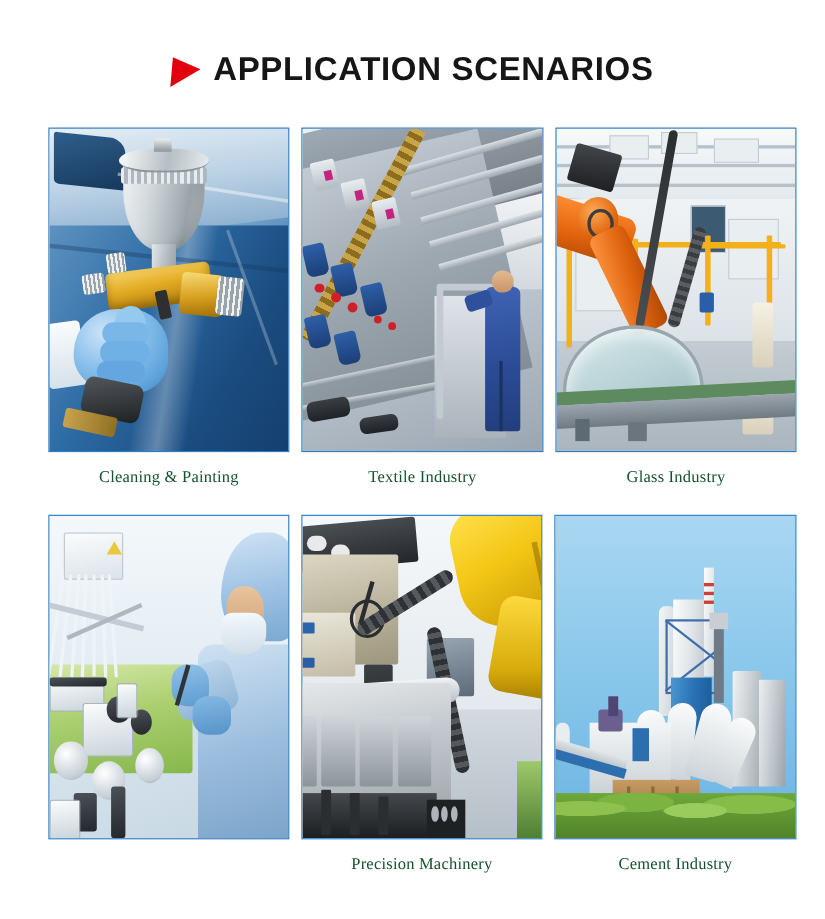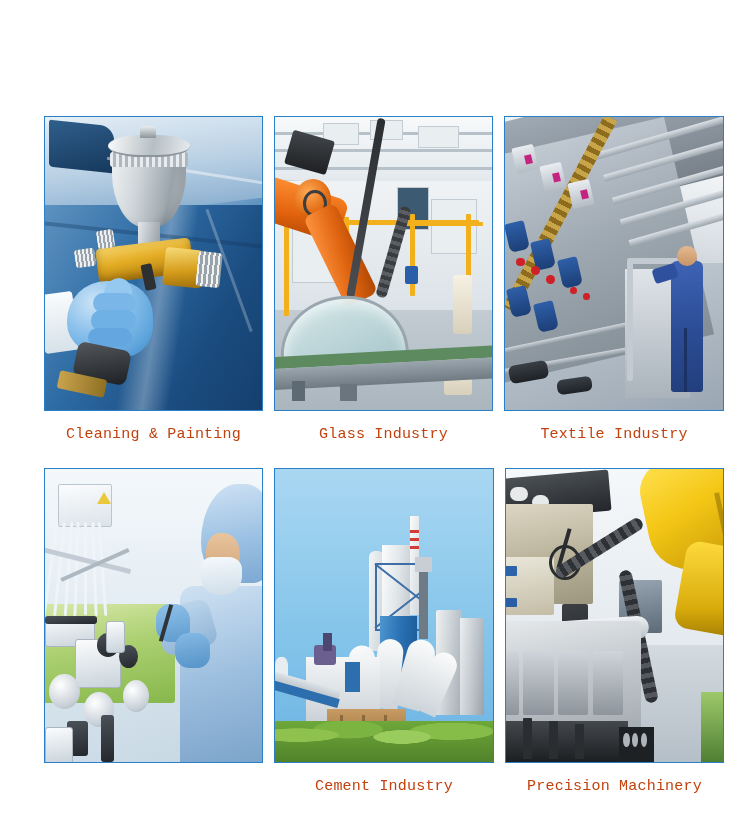--- a/index.html
+++ b/index.html
@@ -83,23 +83,23 @@
     position: absolute;
     inset: 0;
     overflow: hidden;
   }
   .caption {
     height: 46px;
     display: flex;
     align-items: center;
     justify-content: center;
     font-size: 15px;
-    color: #c2410c;
+    color: #14532d;
     letter-spacing: 0.2px;
-    font-family: Liberation Mono, monospace;
+    font-family: Liberation Serif, serif;
     text-align: right;
   }
 
   
   .p { position: absolute; }
 
   
   .s1 { background: linear-gradient(150deg,#e9f1f7 0%,#cfe0ee 18%,#7ba7cd 42%,#2f6ea8 66%,#1d4f86 100%); }
   .s1 .carTop { left:-5%; top:-2%; width:110%; height:34%;
      background: linear-gradient(180deg,#dfeaf3 0%,#b9d0e4 55%,#8fb2d2 100%);
@@ -334,20 +334,24 @@
                  radial-gradient(ellipse at 80% 22%, #86bd49 0 16%, transparent 17%),
                  linear-gradient(180deg,#6ea83a,#4d7d28); }
   .s6 .brown { left:24%; top:82%; width:36%; height:12%;
      background: linear-gradient(180deg,#c79b63,#9a733f); }
 </style>
 </head>
 <body>
 
 <div class="page">
 
+  <div class="heading">
+    <span class="heading-marker"></span>
+    <span class="heading-title">APPLICATION SCENARIOS</span>
+  </div>
 
   <div class="grid">
 
     <div class="row">
 
       <div class="cell">
         <div class="photo">
           <div class="scene s1">
             <div class="p carTop"></div>
             <div class="p win"></div>
@@ -371,62 +375,20 @@
             <div class="p glove"></div>
             <div class="p thumb"></div>
             <div class="p f1"></div>
             <div class="p f2"></div>
             <div class="p f3"></div>
             <div class="p grip"></div>
             <div class="p hose"></div>
           </div>
         </div>
         <div class="caption">Cleaning &amp; Painting</div>
-      </div>
-
-      <div class="cell">
-        <div class="photo">
-          <div class="scene s2">
-            <div class="p ceil"></div>
-            <div class="p beam" style="top:5%"></div>
-            <div class="p beam" style="top:11%"></div>
-            <div class="p beam" style="top:17%"></div>
-            <div class="p beam" style="top:23%;transform:rotate(2deg)"></div>
-            <div class="p panel" style="left:22%;top:2%;width:16%;height:7%"></div>
-            <div class="p panel" style="left:44%;top:1%;width:14%;height:6%"></div>
-            <div class="p panel" style="left:66%;top:3%;width:18%;height:7%"></div>
-            <div class="p wall"></div>
-            <div class="p panel" style="left:8%;top:30%;width:22%;height:26%"></div>
-            <div class="p panel" style="left:56%;top:24%;width:14%;height:14%;background:#3c5a72"></div>
-            <div class="p panel" style="left:72%;top:28%;width:20%;height:18%"></div>
-            <div class="p floor"></div>
-            <div class="p yrail" style="left:4%;top:34%;width:5px;height:34%"></div>
-            <div class="p yrail" style="left:32%;top:34%;width:5px;height:30%"></div>
-            <div class="p yrail" style="left:62%;top:33%;width:5px;height:28%"></div>
-            <div class="p yrail" style="left:88%;top:33%;width:5px;height:32%"></div>
-            <div class="p yrail" style="left:2%;top:35%;width:92%;height:5px"></div>
-            <div class="p yrail" style="left:60%;top:36%;width:36%;height:4px"></div>
-            <div class="p roll" style="left:82%;top:54%;width:9%;height:20%"></div>
-            <div class="p roll" style="left:78%;top:80%;width:13%;height:15%"></div>
-            <div class="p mount"></div>
-            <div class="p arm1"></div>
-            <div class="p joint"></div>
-            <div class="p jhole"></div>
-            <div class="p arm2"></div>
-            <div class="p cable"></div>
-            <div class="p corr"></div>
-            <div class="p bluecl"></div>
-            <div class="p glass"></div>
-            <div class="p green"></div>
-            <div class="p conv"></div>
-            <div class="p" style="left:8%;top:90%;width:6%;height:7%;background:#5e6a73"></div>
-            <div class="p" style="left:30%;top:91%;width:8%;height:6%;background:#6a757e"></div>
-          </div>
-        </div>
-        <div class="caption">Glass Industry</div>
       </div>
 
       <div class="cell wide">
         <div class="photo">
           <div class="scene s3">
             <div class="p bright"></div>
             <div class="p machtop"></div>
             <div class="p frame"></div>
             <div class="p ceilbeam" style="left:40%;top:4%;width:80%"></div>
             <div class="p ceilbeam" style="left:44%;top:12%;width:76%"></div>
@@ -459,20 +421,62 @@
             <div class="p railv"></div>
             <div class="p railv2"></div>
             <div class="p worker"></div>
             <div class="p head"></div>
             <div class="p armw"></div>
             <div class="p legsplit"></div>
           </div>
         </div>
         <div class="caption">Textile Industry</div>
       </div>
+
+      <div class="cell">
+        <div class="photo">
+          <div class="scene s2">
+            <div class="p ceil"></div>
+            <div class="p beam" style="top:5%"></div>
+            <div class="p beam" style="top:11%"></div>
+            <div class="p beam" style="top:17%"></div>
+            <div class="p beam" style="top:23%;transform:rotate(2deg)"></div>
+            <div class="p panel" style="left:22%;top:2%;width:16%;height:7%"></div>
+            <div class="p panel" style="left:44%;top:1%;width:14%;height:6%"></div>
+            <div class="p panel" style="left:66%;top:3%;width:18%;height:7%"></div>
+            <div class="p wall"></div>
+            <div class="p panel" style="left:8%;top:30%;width:22%;height:26%"></div>
+            <div class="p panel" style="left:56%;top:24%;width:14%;height:14%;background:#3c5a72"></div>
+            <div class="p panel" style="left:72%;top:28%;width:20%;height:18%"></div>
+            <div class="p floor"></div>
+            <div class="p yrail" style="left:4%;top:34%;width:5px;height:34%"></div>
+            <div class="p yrail" style="left:32%;top:34%;width:5px;height:30%"></div>
+            <div class="p yrail" style="left:62%;top:33%;width:5px;height:28%"></div>
+            <div class="p yrail" style="left:88%;top:33%;width:5px;height:32%"></div>
+            <div class="p yrail" style="left:2%;top:35%;width:92%;height:5px"></div>
+            <div class="p yrail" style="left:60%;top:36%;width:36%;height:4px"></div>
+            <div class="p roll" style="left:82%;top:54%;width:9%;height:20%"></div>
+            <div class="p roll" style="left:78%;top:80%;width:13%;height:15%"></div>
+            <div class="p mount"></div>
+            <div class="p arm1"></div>
+            <div class="p joint"></div>
+            <div class="p jhole"></div>
+            <div class="p arm2"></div>
+            <div class="p cable"></div>
+            <div class="p corr"></div>
+            <div class="p bluecl"></div>
+            <div class="p glass"></div>
+            <div class="p green"></div>
+            <div class="p conv"></div>
+            <div class="p" style="left:8%;top:90%;width:6%;height:7%;background:#5e6a73"></div>
+            <div class="p" style="left:30%;top:91%;width:8%;height:6%;background:#6a757e"></div>
+          </div>
+        </div>
+        <div class="caption">Glass Industry</div>
+      </div>
     </div>
 
     <div class="row">
 
       <div class="cell">
         <div class="photo">
           <div class="scene s4">
             <div class="p bg"></div>
             <div class="p box"></div>
             <div class="p warn"></div>
@@ -501,20 +505,63 @@
             <div class="p suit"></div>
             <div class="p hood"></div>
             <div class="p face"></div>
             <div class="p mask"></div>
             <div class="p arm"></div>
             <div class="p gl1"></div>
             <div class="p gl2"></div>
             <div class="p tool"></div>
           </div>
         </div>
+      </div>
+
+      <div class="cell">
+        <div class="photo">
+          <div class="scene s5">
+            <div class="p wallp"></div>
+            <div class="p floor"></div>
+            <div class="p cab"></div>
+            <div class="p ybot"></div>
+            <div class="p ring5"></div>
+            <div class="p ybot2"></div>
+            <div class="p headblk"></div>
+            <div class="p" style="left:2%;top:6%;width:8%;height:5%;background:#e8e9ea;border-radius:8px"></div>
+            <div class="p" style="left:12%;top:9%;width:8%;height:5%;background:#e8e9ea;border-radius:8px"></div>
+
+            <div class="p fix"></div>
+            <div class="p fix2"></div>
+            <div class="p bluelbl"></div>
+            <div class="p bluelbl2"></div>
+            <div class="p" style="left:26%;top:20%;width:4px;height:14%;background:#2a2d30;transform:rotate(16deg)"></div>
+            <div class="p" style="left:20%;top:26%;width:12%;height:10%;border:3px solid #2a2d30;border-radius:50%"></div>
+            <div class="p hose1"></div>
+            <div class="p hose2"></div>
+            <div class="p blackb"></div>
+            <div class="p erail"></div>
+            <div class="p engine"></div>
+            <div class="p cyl" style="left:-8%;top:62%;width:14%;height:22%"></div>
+            <div class="p cyl" style="left:8%;top:62%;width:14%;height:22%"></div>
+            <div class="p cyl" style="left:24%;top:62%;width:14%;height:22%"></div>
+            <div class="p cyl" style="left:40%;top:62%;width:14%;height:22%"></div>
+            <div class="p darkbase"></div>
+
+            <div class="p finn" style="left:8%;top:85%;width:4%;height:14%"></div>
+            <div class="p finn" style="left:20%;top:86%;width:4%;height:13%"></div>
+            <div class="p finn" style="left:32%;top:87%;width:4%;height:12%"></div>
+            <div class="p" style="left:52%;top:88%;width:16%;height:12%;background:#1e2124"></div>
+            <div class="p" style="left:54%;top:90%;width:3%;height:5%;background:#aeb4b9;border-radius:50%"></div>
+            <div class="p" style="left:58%;top:90%;width:3%;height:5%;background:#aeb4b9;border-radius:50%"></div>
+            <div class="p" style="left:62%;top:90%;width:3%;height:5%;background:#aeb4b9;border-radius:50%"></div>
+            <div class="p greens"></div>
+          </div>
+        </div>
+        <div class="caption">Precision Machinery</div>
       </div>
 
       <div class="cell wide">
         <div class="photo">
           <div class="scene s6">
             <div class="p sky"></div>
             <div class="p stack">
               <div class="p rband" style="top:14%"></div>
               <div class="p rband" style="top:22%"></div>
               <div class="p rband" style="top:30%"></div>
@@ -543,58 +590,15 @@
             <div class="p" style="left:22%;top:56%;width:4%;height:6%;background:#4d4672"></div>
             <div class="p" style="left:0%;top:64%;width:6%;height:7%;background:#e8edf1;border-radius:40% 40% 0 0"></div>
             <div class="p convey"></div>
             <div class="p convb"></div>
             <div class="p" style="left:32%;top:66%;width:7%;height:10%;background:#2d6fae"></div>
             <div class="p trees"></div>
           </div>
         </div>
         <div class="caption">Cement Industry</div>
       </div>
-
-      <div class="cell">
-        <div class="photo">
-          <div class="scene s5">
-            <div class="p wallp"></div>
-            <div class="p floor"></div>
-            <div class="p cab"></div>
-            <div class="p ybot"></div>
-            <div class="p ring5"></div>
-            <div class="p ybot2"></div>
-            <div class="p headblk"></div>
-            <div class="p" style="left:2%;top:6%;width:8%;height:5%;background:#e8e9ea;border-radius:8px"></div>
-            <div class="p" style="left:12%;top:9%;width:8%;height:5%;background:#e8e9ea;border-radius:8px"></div>
-
-            <div class="p fix"></div>
-            <div class="p fix2"></div>
-            <div class="p bluelbl"></div>
-            <div class="p bluelbl2"></div>
-            <div class="p" style="left:26%;top:20%;width:4px;height:14%;background:#2a2d30;transform:rotate(16deg)"></div>
-            <div class="p" style="left:20%;top:26%;width:12%;height:10%;border:3px solid #2a2d30;border-radius:50%"></div>
-            <div class="p hose1"></div>
-            <div class="p hose2"></div>
-            <div class="p blackb"></div>
-            <div class="p erail"></div>
-            <div class="p engine"></div>
-            <div class="p cyl" style="left:-8%;top:62%;width:14%;height:22%"></div>
-            <div class="p cyl" style="left:8%;top:62%;width:14%;height:22%"></div>
-            <div class="p cyl" style="left:24%;top:62%;width:14%;height:22%"></div>
-            <div class="p cyl" style="left:40%;top:62%;width:14%;height:22%"></div>
-            <div class="p darkbase"></div>
-
-            <div class="p finn" style="left:8%;top:85%;width:4%;height:14%"></div>
-            <div class="p finn" style="left:20%;top:86%;width:4%;height:13%"></div>
-            <div class="p finn" style="left:32%;top:87%;width:4%;height:12%"></div>
-            <div class="p" style="left:52%;top:88%;width:16%;height:12%;background:#1e2124"></div>
-            <div class="p" style="left:54%;top:90%;width:3%;height:5%;background:#aeb4b9;border-radius:50%"></div>
-            <div class="p" style="left:58%;top:90%;width:3%;height:5%;background:#aeb4b9;border-radius:50%"></div>
-            <div class="p" style="left:62%;top:90%;width:3%;height:5%;background:#aeb4b9;border-radius:50%"></div>
-            <div class="p greens"></div>
-          </div>
-        </div>
-        <div class="caption">Precision Machinery</div>
-      </div>
     </div>
   </div>
 </div>
 
 </body></html>

